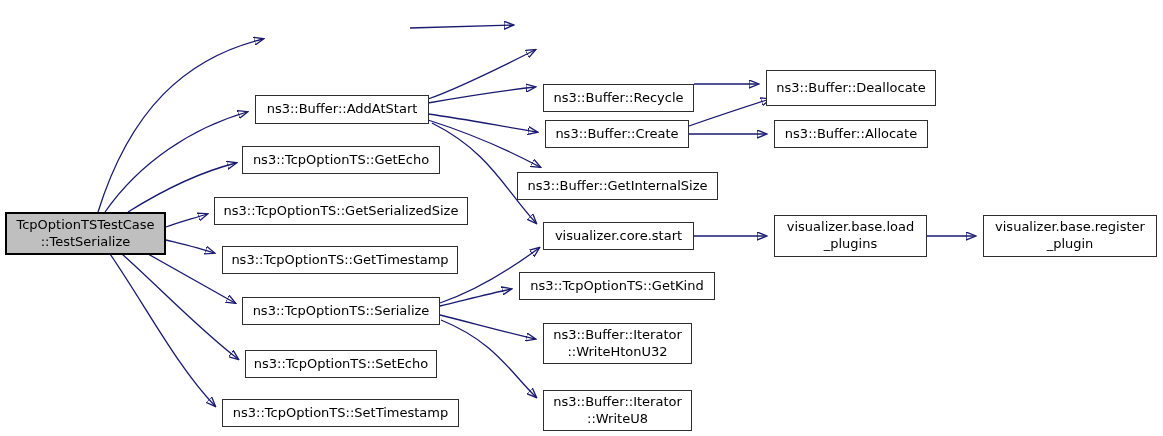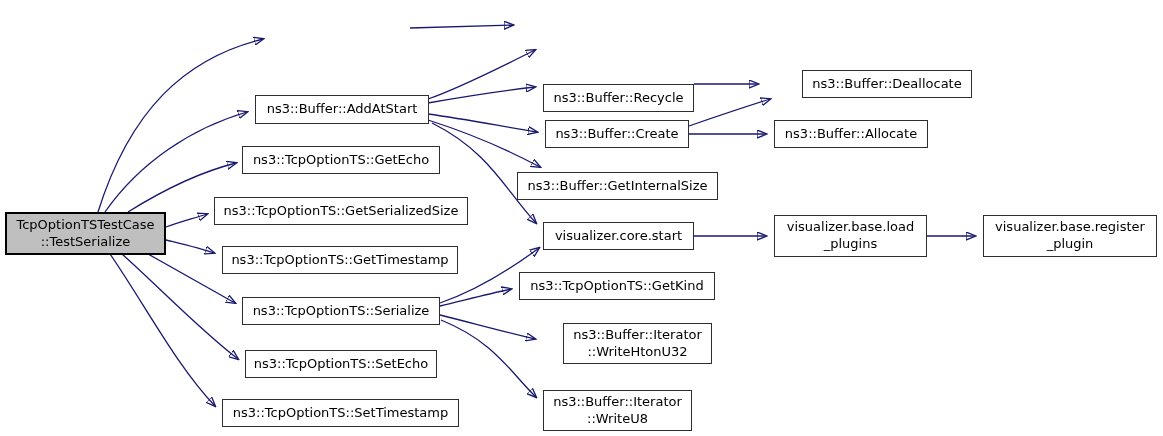--- a/index.html
+++ b/index.html
@@ -89,25 +89,25 @@
   <div class="node one" style="left:543px;top:84px;width:151px;height:28px;">ns3::Buffer::Recycle</div>
 
   <div class="node one" style="left:545px;top:120px;width:144px;height:28px;">ns3::Buffer::Create</div>
 
   <div class="node one" style="left:517px;top:172px;width:201px;height:28px;">ns3::Buffer::GetInternalSize</div>
 
   <div class="node one" style="left:543px;top:222px;width:151px;height:28px;">visualizer.core.start</div>
 
   <div class="node one" style="left:519px;top:272px;width:196px;height:28px;">ns3::TcpOptionTS::GetKind</div>
 
-  <div class="node two" style="left:543px;top:323px;width:149px;height:41px;margin-left:20px;">ns3::Buffer::Iterator ::WriteHtonU32</div>
+  <div class="node two" style="left:543px;top:323px;width:149px;height:41px;">ns3::Buffer::Iterator ::WriteHtonU32</div>
 
   <div class="node two" style="left:543px;top:390px;width:149px;height:41px;">ns3::Buffer::Iterator ::WriteU8</div>
 
-  <div class="node one" style="left:766px;top:70px;width:170px;height:28px;margin-left:36px;">ns3::Buffer::Deallocate</div>
+  <div class="node one" style="left:766px;top:70px;width:170px;height:36px;">ns3::Buffer::Deallocate</div>
 
   <div class="node one" style="left:774px;top:120px;width:154px;height:28px;">ns3::Buffer::Allocate</div>
 
   <div class="node two" style="left:983px;top:215px;width:174px;height:42px;">visualizer.base.register _plugin</div>
 
   <div class="node two" style="left:774px;top:215px;width:153px;height:42px;">visualizer.base.load _plugins</div>
 
 </div>
 
 </body></html>

